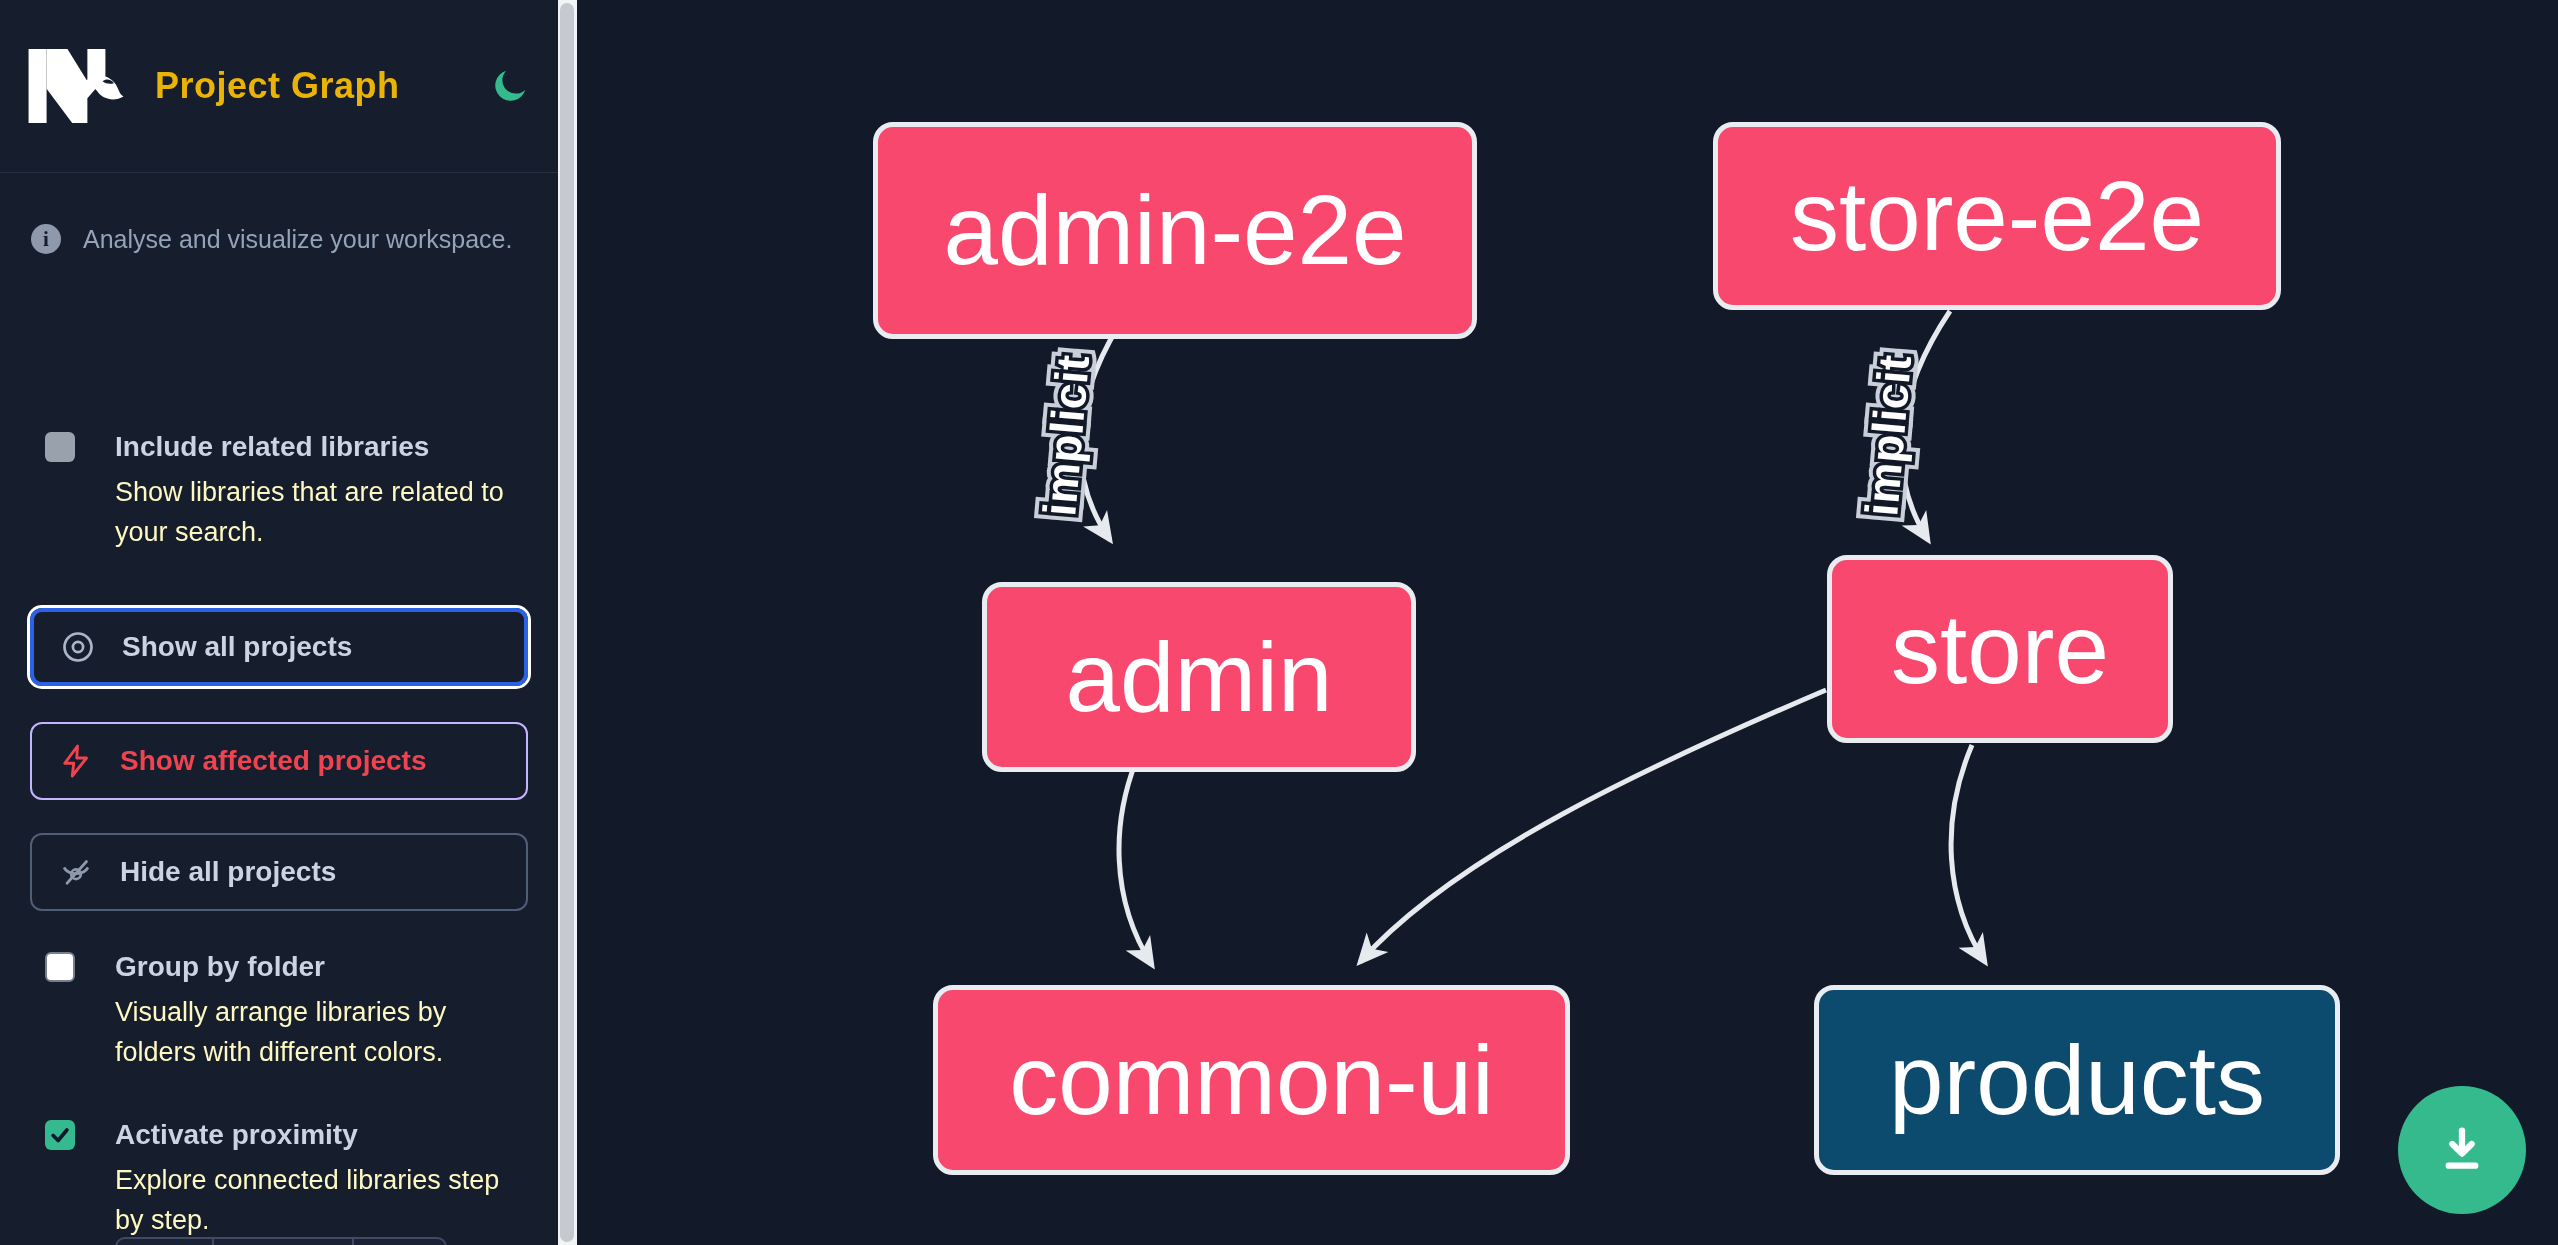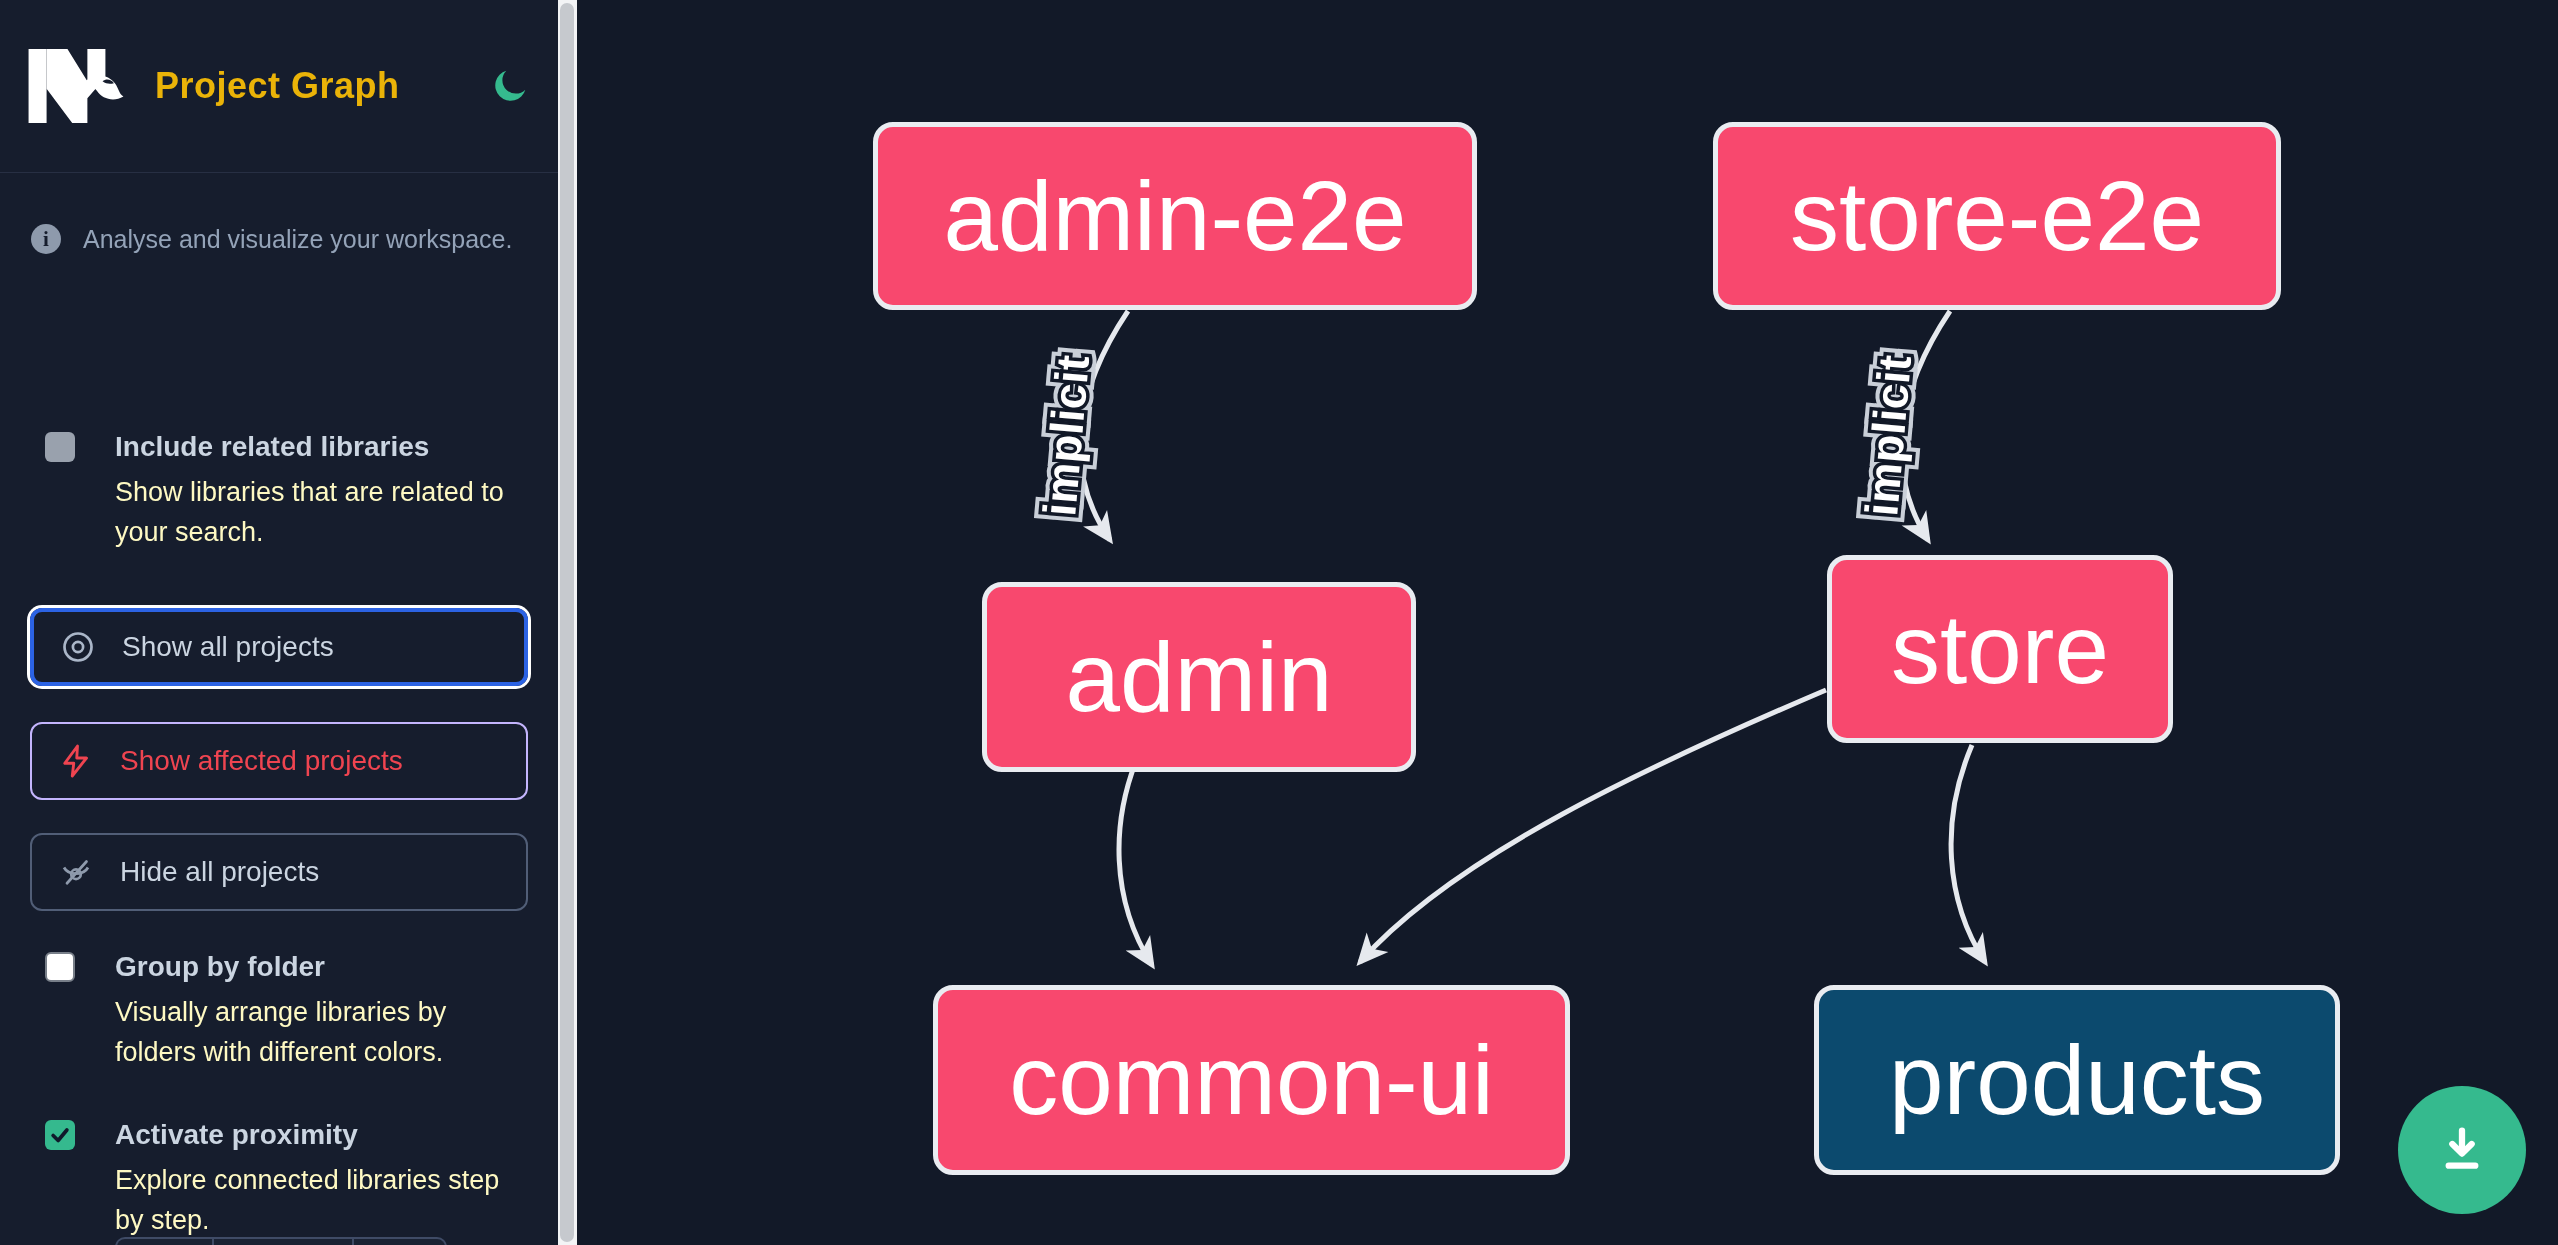--- a/index.html
+++ b/index.html
@@ -28,42 +28,42 @@
   .check-row{position:absolute;left:45px;width:480px;display:flex;gap:40px;align-items:flex-start}
   .cb{width:30px;height:30px;border-radius:6px;flex:none;margin-top:2px;box-sizing:border-box;
     display:flex;align-items:center;justify-content:center}
   .cb-gray{background:#99a1ad}
   .cb-white{background:#ffffff;border:2px solid #787f89}
   .cb-green{background:#35b98e}
   .check-label{font-size:28px;font-weight:600;color:#cbd5e1;line-height:34px}
   .check-desc{font-size:27px;color:#fef9c3;line-height:40px;margin-top:8px;white-space:pre-line}
   .sb-btn{position:absolute;left:30px;width:498px;height:78px;box-sizing:border-box;border-radius:12px;
     display:flex;align-items:center;padding:0 0 0 26px;gap:26px;background:transparent;cursor:pointer}
-  .sb-btn .lbl{font-size:28px;font-weight:400;color:#cbd5e1;white-space:nowrap}
+  .sb-btn .lbl{font-size:28px;font-weight:700;color:#cbd5e1;white-space:nowrap}
   .btn-all{top:608px;border:4px solid #2c63e4;box-shadow:0 0 0 3px #ffffff}
   .btn-aff{top:722px;border:2px solid #c4b5fd}
   .btn-aff .lbl{color:#ef4450}
   .btn-hide{top:833px;border:2px solid #515e77}
   .seg{position:absolute;left:115px;top:1237px;width:332px;height:26px;display:flex;
     border:2px solid #3f4b66;border-bottom:none;border-radius:10px 10px 0 0;background:#1a2233;box-sizing:border-box;overflow:hidden}
   .seg .cell{height:100%}
   .seg .c1{width:95px}
   .seg .c2{width:138px;border-left:2px solid #3f4b66;border-right:2px solid #3f4b66}
   .seg .c3{flex:1}
   .sb-scroll{position:absolute;left:558px;top:0;width:19px;height:1245px;background:#f3f4f6}
   .sb-thumb{position:absolute;left:2px;top:3px;width:14px;height:1239px;background:#c6c9ce;border-radius:7px}
   
   .stage{position:absolute;left:577px;top:0;right:0;bottom:0;background:#121928}
   .edges{position:absolute;left:0;top:0;width:2558px;height:1245px;pointer-events:none}
   .node{position:absolute;display:flex;align-items:center;justify-content:center;color:#ffffff;
     border:5px solid #e9ecf1;border-radius:20px;box-sizing:border-box;font-size:98px;font-weight:400;
     white-space:nowrap;cursor:pointer}
   .node-pink{background:#f8486e}
   .node-gray{background:#0c4a6e}
-  .n-admin-e2e{left:873px;top:122px;width:604px;height:188px}
+  .n-admin-e2e{left:873px;top:122px;width:604px;height:217px}
   .n-store-e2e{left:1713px;top:122px;width:568px;height:188px}
   .n-admin{left:982px;top:582px;width:434px;height:190px}
   .n-store{left:1827px;top:555px;width:346px;height:188px}
   .n-common-ui{left:933px;top:985px;width:637px;height:190px}
   .n-products{left:1814px;top:985px;width:526px;height:190px}
   .edge-label{font-size:46px;font-weight:700;fill:#ffffff;stroke:#111827;stroke-width:7px;paint-order:stroke;
     font-family:"Liberation Sans",sans-serif}
   .edge-halo{font-size:46px;font-weight:700;fill:none;stroke:#c9cfd8;stroke-width:15px;
     font-family:"Liberation Sans",sans-serif}
   .dl-btn{position:absolute;left:2398px;top:1086px;width:128px;height:128px;border-radius:50%;

